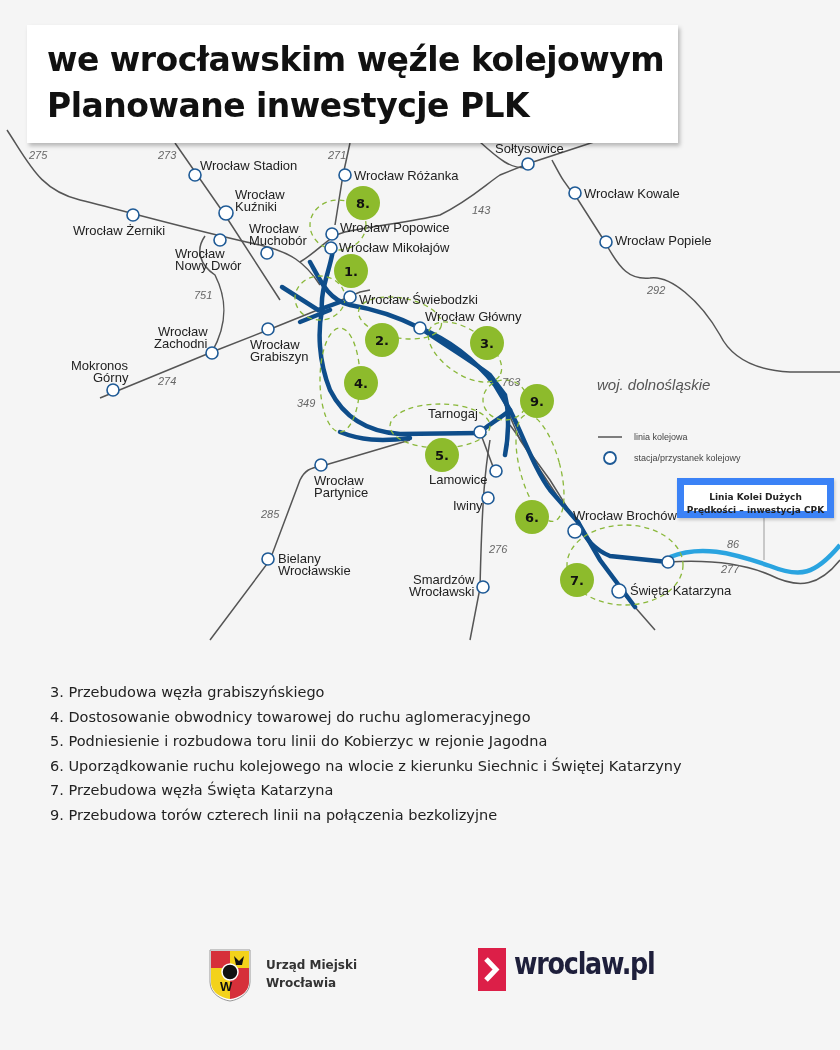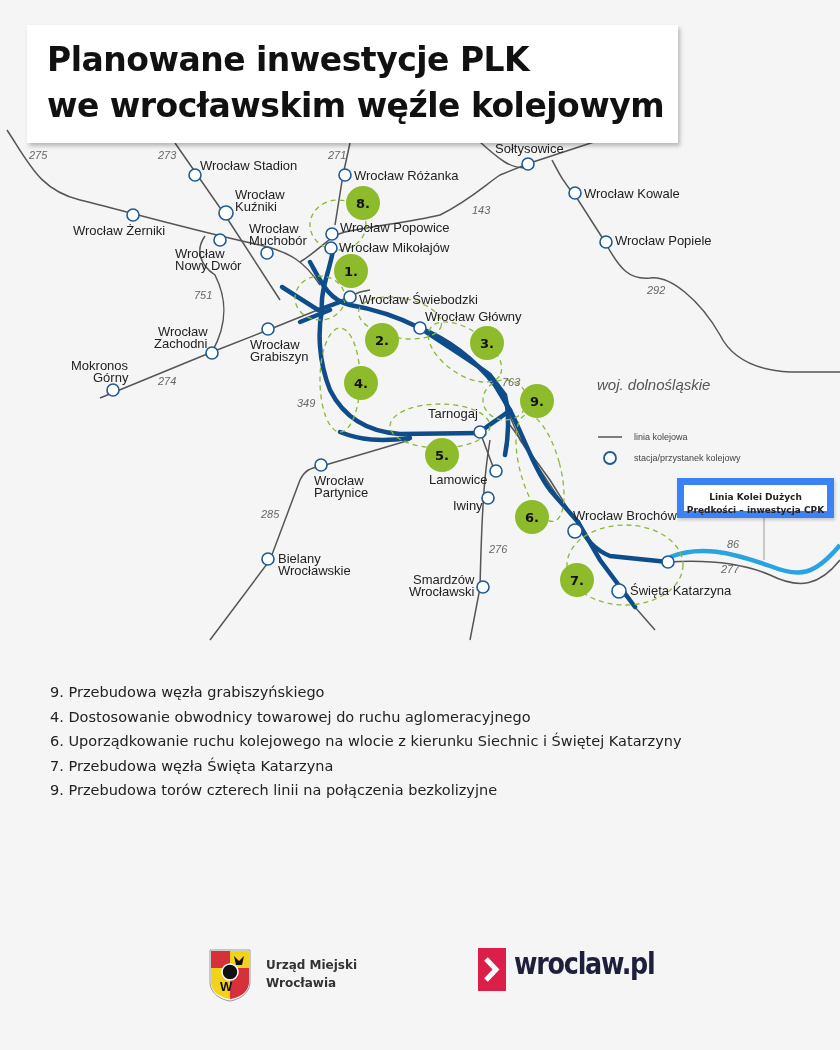--- a/index.html
+++ b/index.html
@@ -223,32 +223,33 @@
 
   <g>
     <line x1="598" y1="437" x2="622" y2="437" stroke="#555" stroke-width="1.5"></line>
     <text x="634" y="440" font-size="9" fill="#444">linia kolejowa</text>
     <circle cx="610" cy="458" r="6" fill="#fff" stroke="#1e5a96" stroke-width="1.8"></circle>
     <text x="634" y="461" font-size="9" fill="#444">stacja/przystanek kolejowy</text>
   </g>
 </svg>
 
 <div class="title-box">
+  <span class="title-line">we wrocławskim węźle kolejowym</span>
   <span class="title-line">Planowane inwestycje PLK</span>
-  <span class="title-line">we wrocławskim węźle kolejowym</span>
 </div>
 
 <div class="cpk-box">
   <div>Linia Kolei Dużych</div>
   <div>Prędkości – inwestycja CPK</div>
 </div>
 
 <ul class="legend-list">
-  <li>9. Przebudowa węzła grabiszyńskiego</li>
+  <li>3. Przebudowa węzła grabiszyńskiego</li>
   <li>4. Dostosowanie obwodnicy towarowej do ruchu aglomeracyjnego</li>
+  <li>5. Podniesienie i rozbudowa toru linii do Kobierzyc w rejonie Jagodna</li>
   <li>6. Uporządkowanie ruchu kolejowego na wlocie z kierunku Siechnic i Świętej Katarzyny</li>
   <li>7. Przebudowa węzła Święta Katarzyna</li>
   <li>9. Przebudowa torów czterech linii na połączenia bezkolizyjne</li>
 </ul>
 
 <div class="footer">
   <svg class="um-logo" viewBox="0 0 44 54">
     <path d="M2,2 H42 V34 C42,46 30,52 22,53 C14,52 2,46 2,34 Z" fill="#fff" stroke="#999" stroke-width="1"></path>
     <rect x="3" y="3" width="19" height="17" fill="#d6303a"></rect>
     <rect x="22" y="3" width="19" height="17" fill="#f3d21b"></rect>

